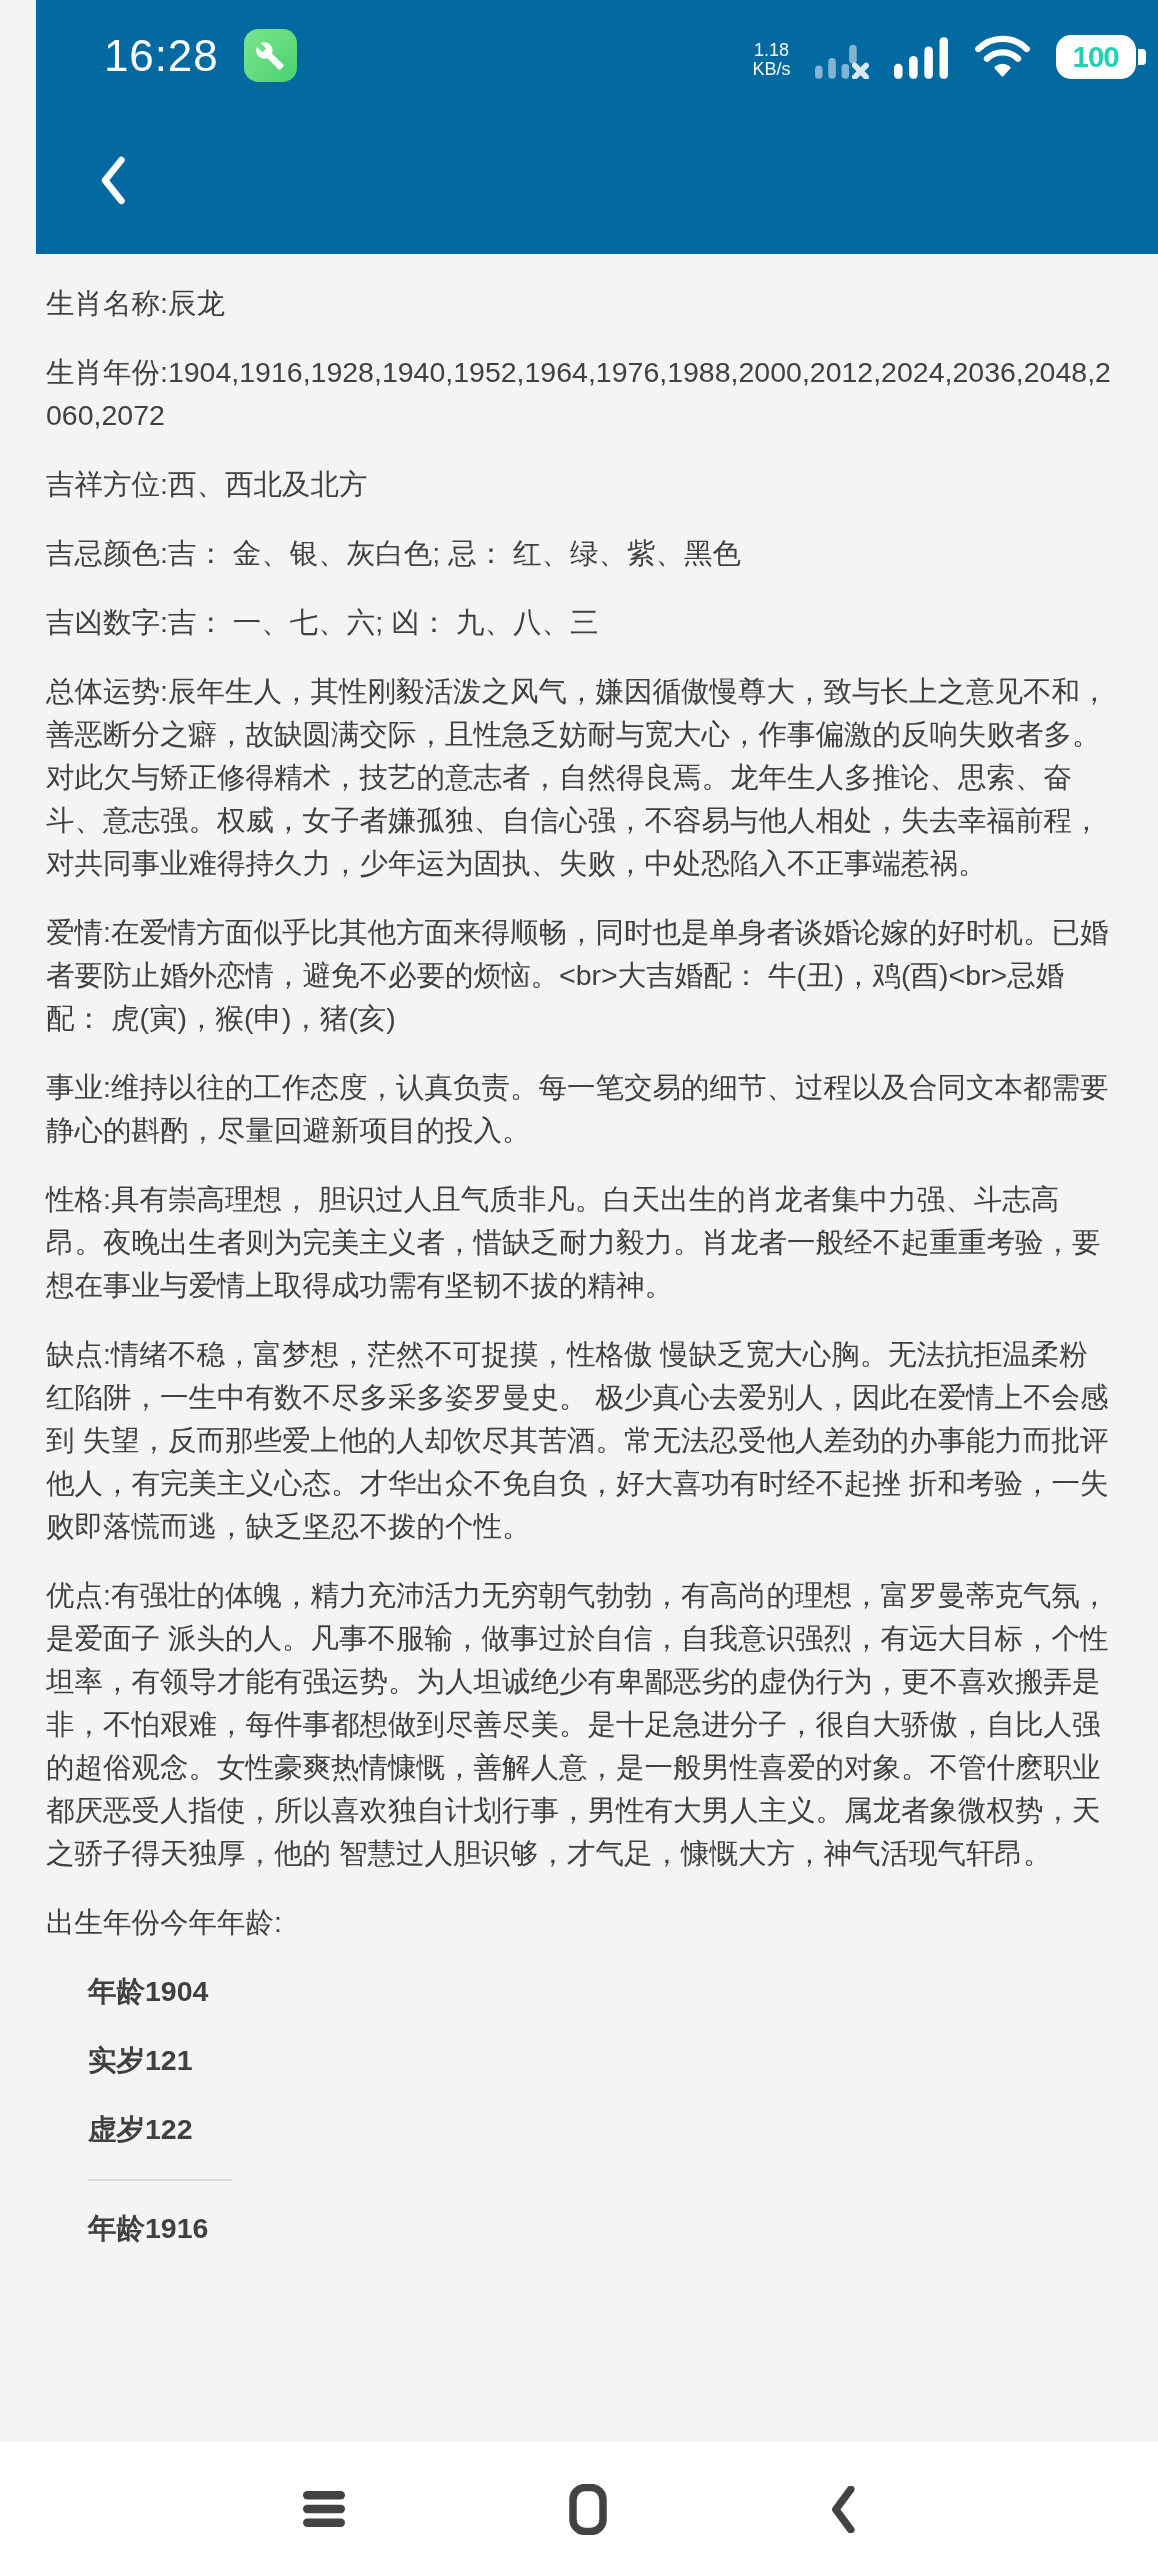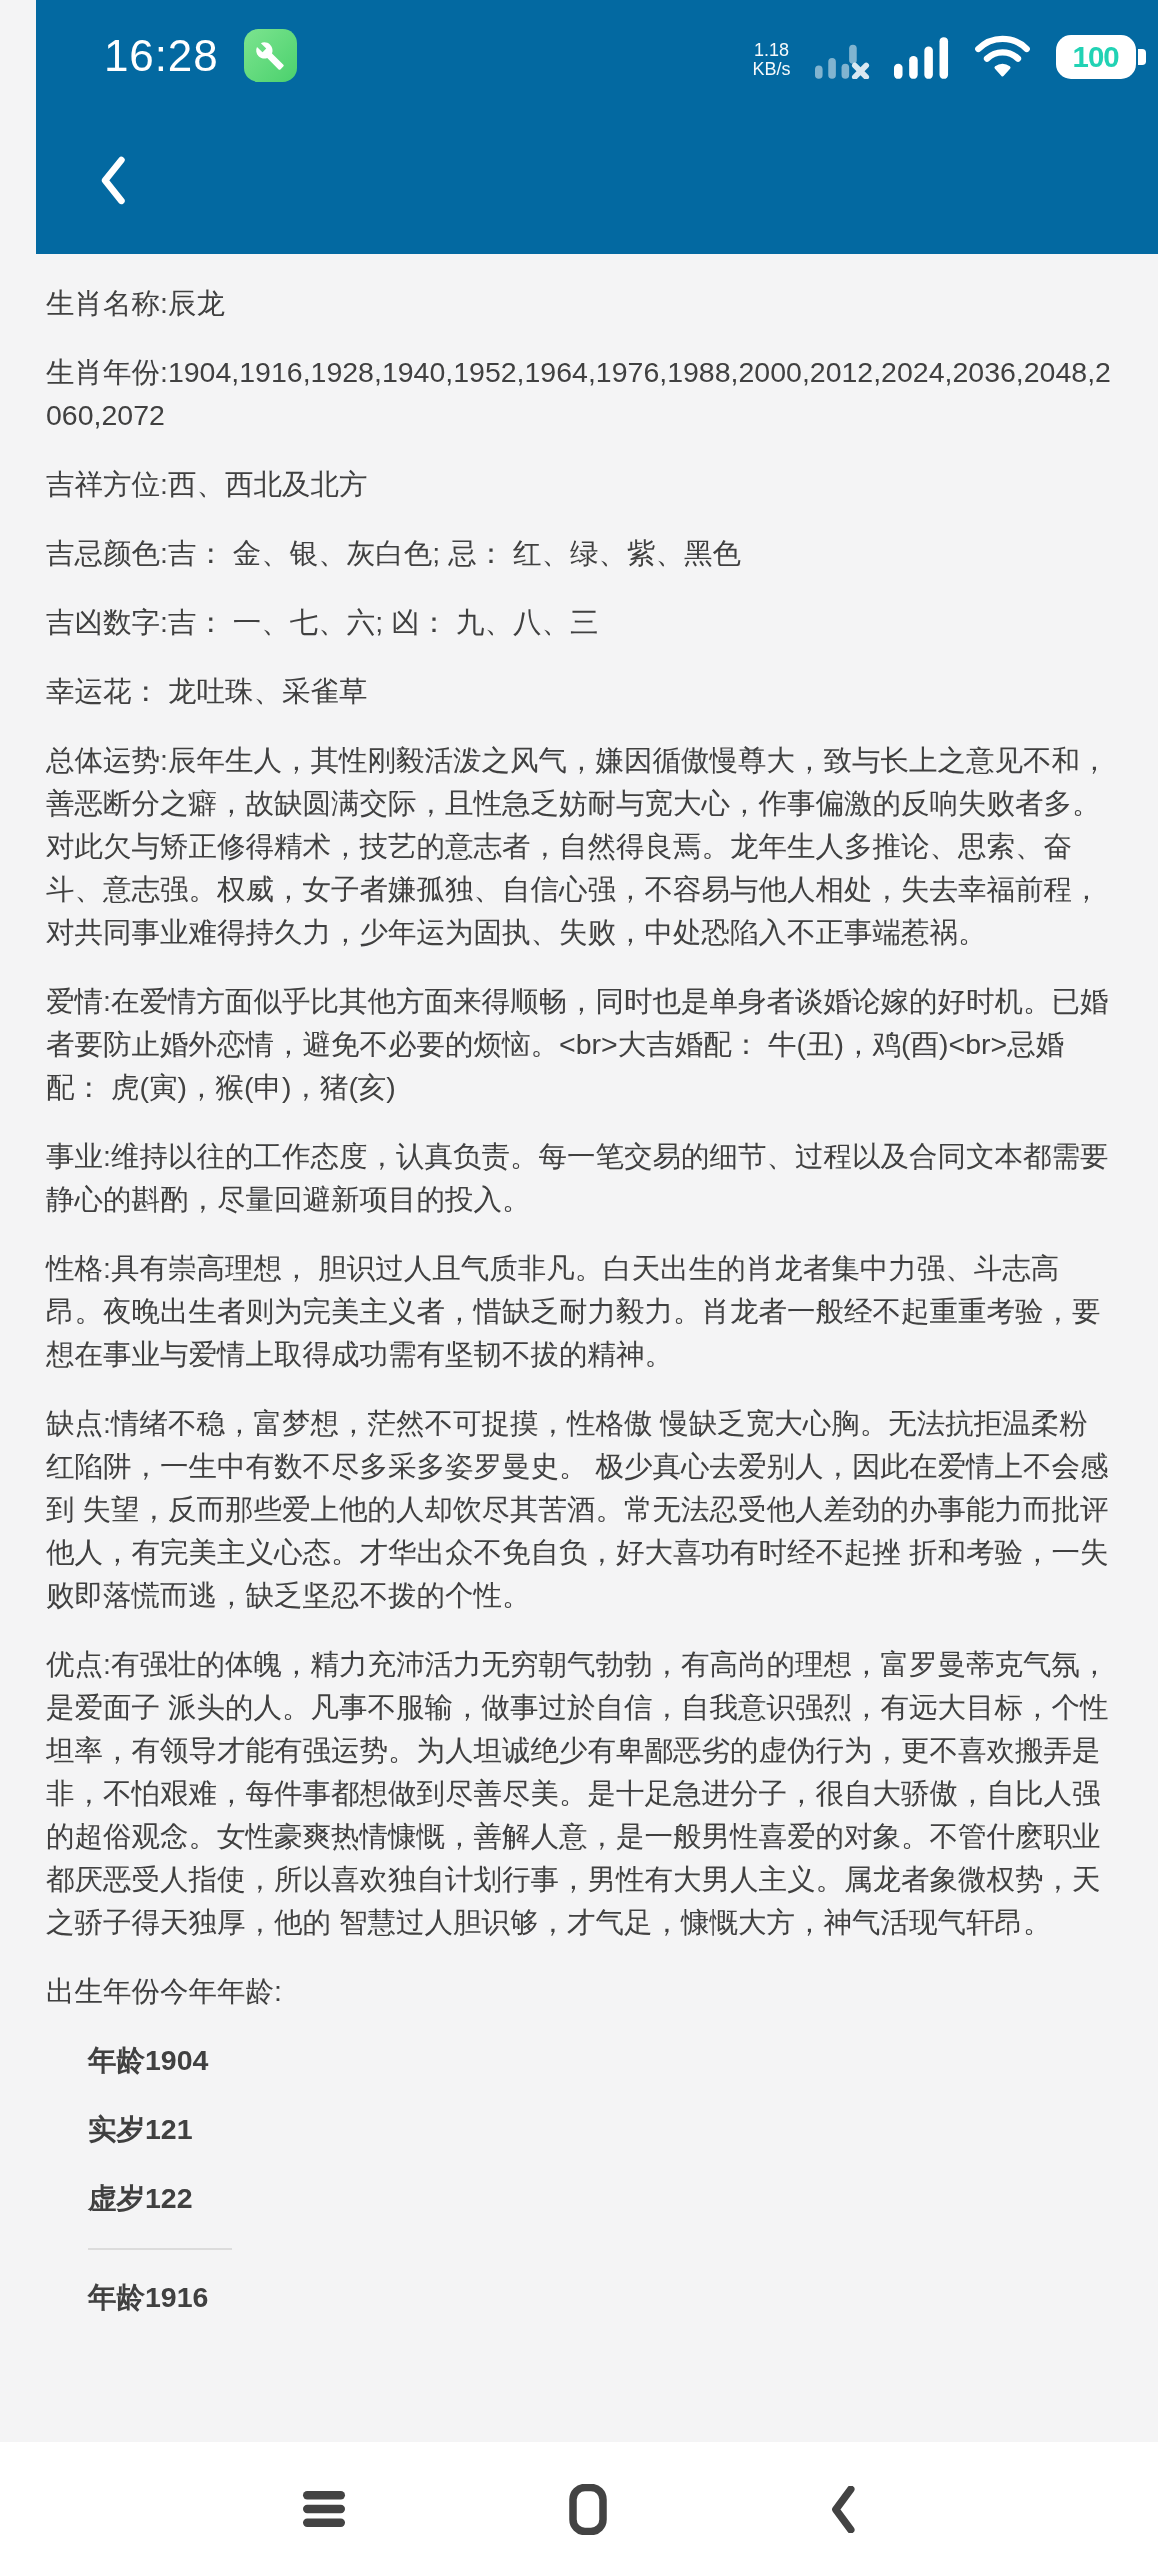--- a/index.html
+++ b/index.html
@@ -134,21 +134,20 @@
       </button>
     </div>
   </div>
 
   <div class="content">
     <p>生肖名称:辰龙</p>
     <p>生肖年份:1904,1916,1928,1940,1952,1964,1976,1988,2000,2012,2024,2036,2048,2060,2072</p>
     <p>吉祥方位:西、西北及北方</p>
     <p>吉忌颜色:吉： 金、银、灰白色; 忌： 红、绿、紫、黑色</p>
     <p>吉凶数字:吉： 一、七、六; 凶： 九、八、三</p>
-    <p>幸运花： 龙吐珠、采雀草</p>
     <p>总体运势:辰年生人，其性刚毅活泼之风气，嫌因循傲慢尊大，致与长上之意见不和，善恶断分之癖，故缺圆满交际，且性急乏妨耐与宽大心，作事偏激的反响失败者多。对此欠与矫正修得精术，技艺的意志者，自然得良焉。龙年生人多推论、思索、奋斗、意志强。权威，女子者嫌孤独、自信心强，不容易与他人相处，失去幸福前程，对共同事业难得持久力，少年运为固执、失败，中处恐陷入不正事端惹祸。</p>
     <p>爱情:在爱情方面似乎比其他方面来得顺畅，同时也是单身者谈婚论嫁的好时机。已婚者要防止婚外恋情，避免不必要的烦恼。&lt;br&gt;大吉婚配： 牛(丑)，鸡(酉)&lt;br&gt;忌婚配： 虎(寅)，猴(申)，猪(亥)</p>
     <p>事业:维持以往的工作态度，认真负责。每一笔交易的细节、过程以及合同文本都需要静心的斟酌，尽量回避新项目的投入。</p>
     <p>性格:具有崇高理想， 胆识过人且气质非凡。白天出生的肖龙者集中力强、斗志高昂。夜晚出生者则为完美主义者，惜缺乏耐力毅力。肖龙者一般经不起重重考验，要想在事业与爱情上取得成功需有坚韧不拔的精神。</p>
     <p>缺点:情绪不稳，富梦想，茫然不可捉摸，性格傲 慢缺乏宽大心胸。无法抗拒温柔粉红陷阱，一生中有数不尽多采多姿罗曼史。 极少真心去爱别人，因此在爱情上不会感到 失望，反而那些爱上他的人却饮尽其苦酒。常无法忍受他人差劲的办事能力而批评他人，有完美主义心态。才华出众不免自负，好大喜功有时经不起挫 折和考验，一失败即落慌而逃，缺乏坚忍不拨的个性。</p>
     <p>优点:有强壮的体魄，精力充沛活力无穷朝气勃勃，有高尚的理想，富罗曼蒂克气氛，是爱面子 派头的人。凡事不服输，做事过於自信，自我意识强烈，有远大目标，个性坦率，有领导才能有强运势。为人坦诚绝少有卑鄙恶劣的虚伪行为，更不喜欢搬弄是非，不怕艰难，每件事都想做到尽善尽美。是十足急进分子，很自大骄傲，自比人强的超俗观念。女性豪爽热情慷慨，善解人意，是一般男性喜爱的对象。不管什麽职业都厌恶受人指使，所以喜欢独自计划行事，男性有大男人主义。属龙者象微权势，天之骄子得天独厚，他的 智慧过人胆识够，才气足，慷慨大方，神气活现气轩昂。</p>
     <p>出生年份今年年龄:</p>
     <div class="ages">
       <p class="age-row">年龄1904</p>
       <p class="age-row">实岁121</p>

